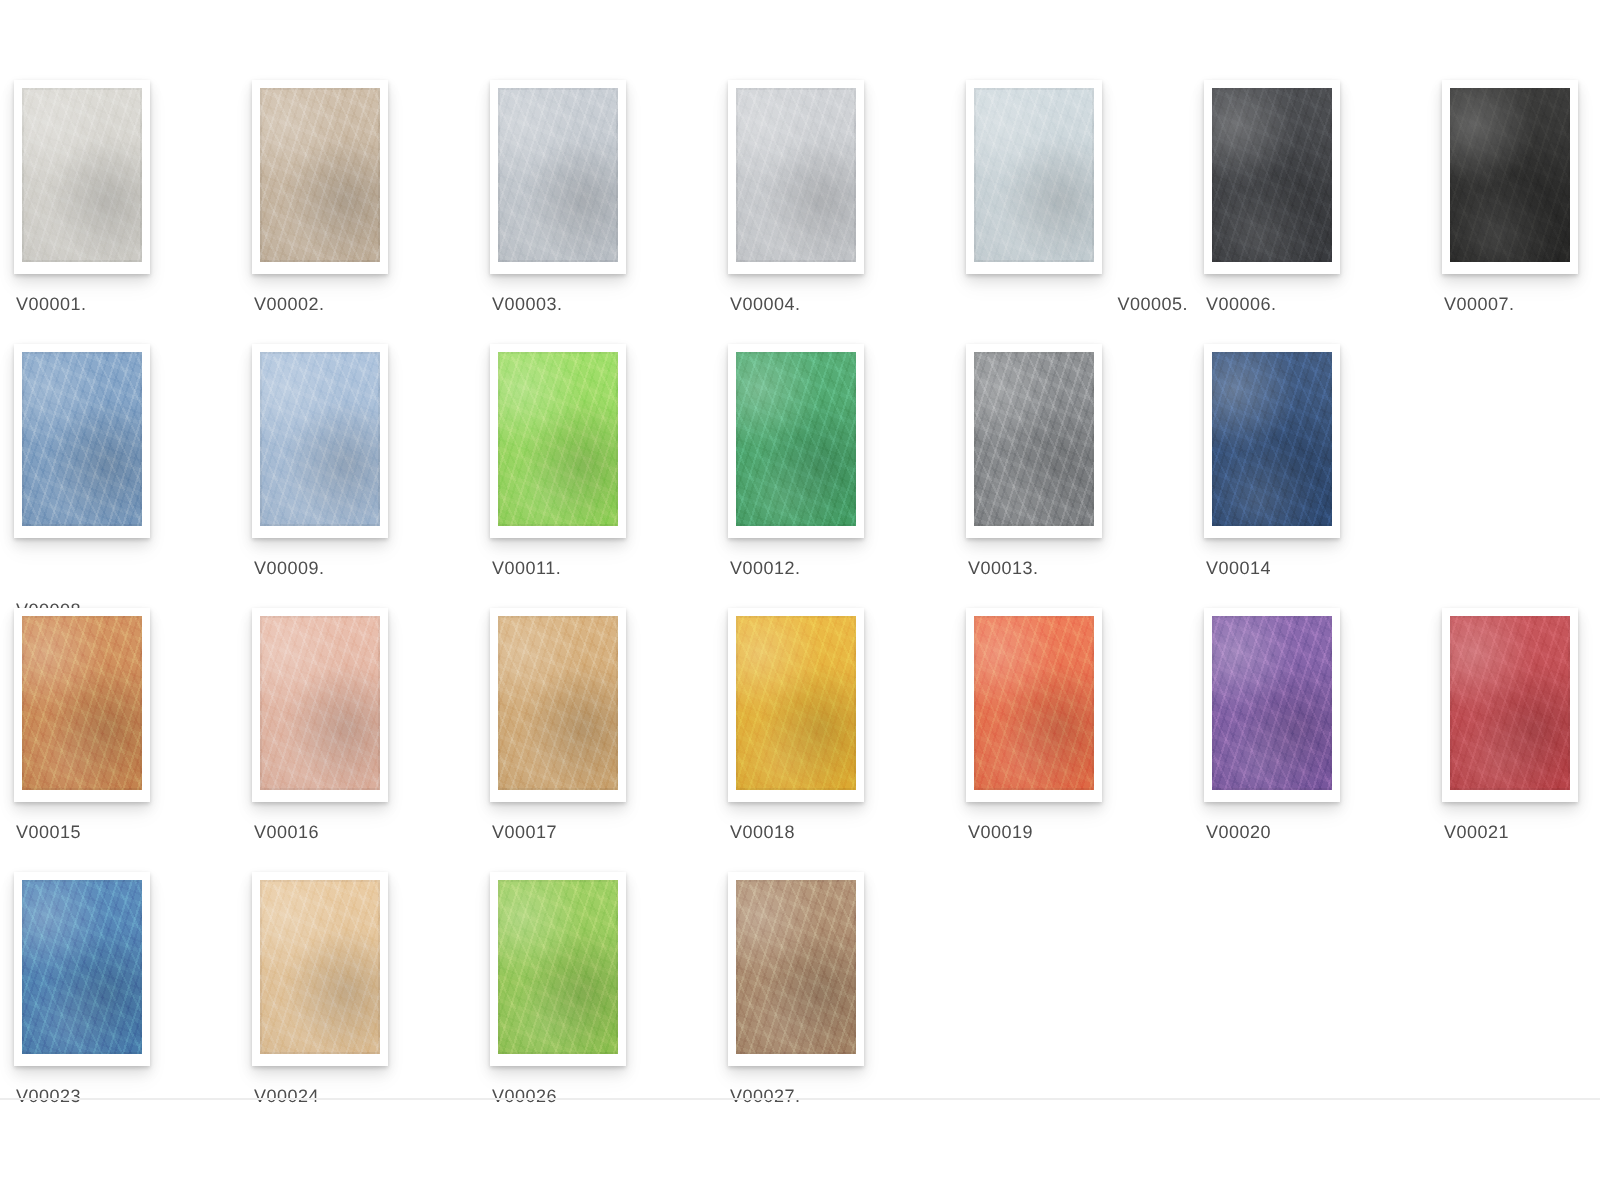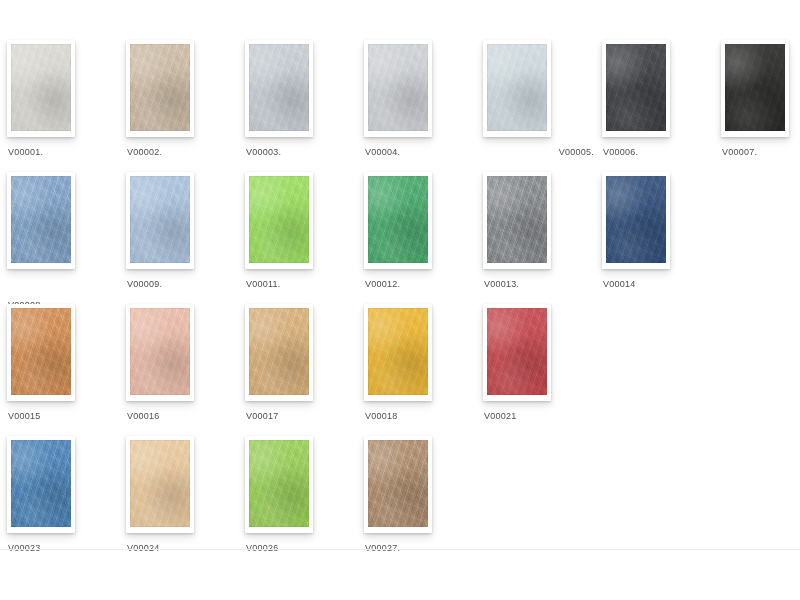--- a/index.html
+++ b/index.html
@@ -238,20 +238,32 @@
           <div class="swatch-label" style="color: rgb(77, 77, 77);">V00017</div>
         </div>
         <div class="swatch-cell">
           <div class="swatch-card">
             <div class="swatch-chip" style="background-color: rgb(234, 180, 51);"></div>
           </div>
           <div class="swatch-label" style="color: rgb(77, 77, 77);">V00018</div>
         </div>
         <div class="swatch-cell">
           <div class="swatch-card">
+            <div class="swatch-chip" style="background-color: rgb(237, 111, 72);"></div>
+          </div>
+          <div class="swatch-label" style="color: rgb(77, 77, 77);">V00019</div>
+        </div>
+        <div class="swatch-cell">
+          <div class="swatch-card">
+            <div class="swatch-chip" style="background-color: rgb(126, 90, 166);"></div>
+          </div>
+          <div class="swatch-label" style="color: rgb(77, 77, 77);">V00020</div>
+        </div>
+        <div class="swatch-cell">
+          <div class="swatch-card">
             <div class="swatch-chip" style="background-color: rgb(194, 69, 75);"></div>
           </div>
           <div class="swatch-label" style="color: rgb(77, 77, 77);">V00021</div>
         </div>
       </div>
       <div class="swatch-row">
         <div class="swatch-cell">
           <div class="swatch-card">
             <div class="swatch-chip" style="background-color: rgb(74, 128, 181);"></div>
           </div>

